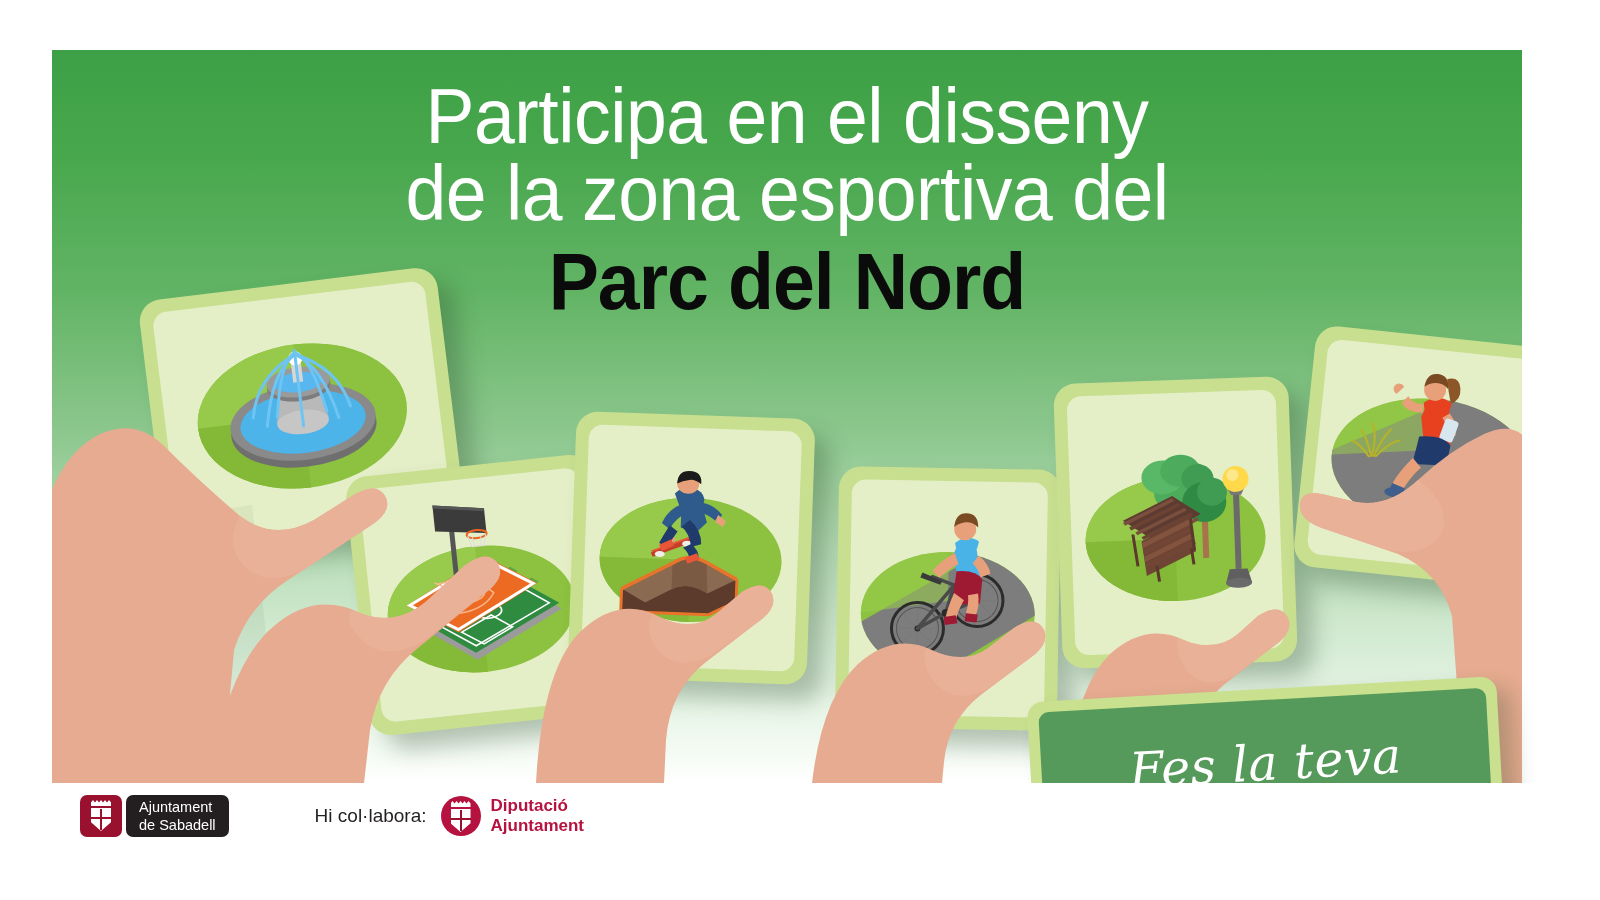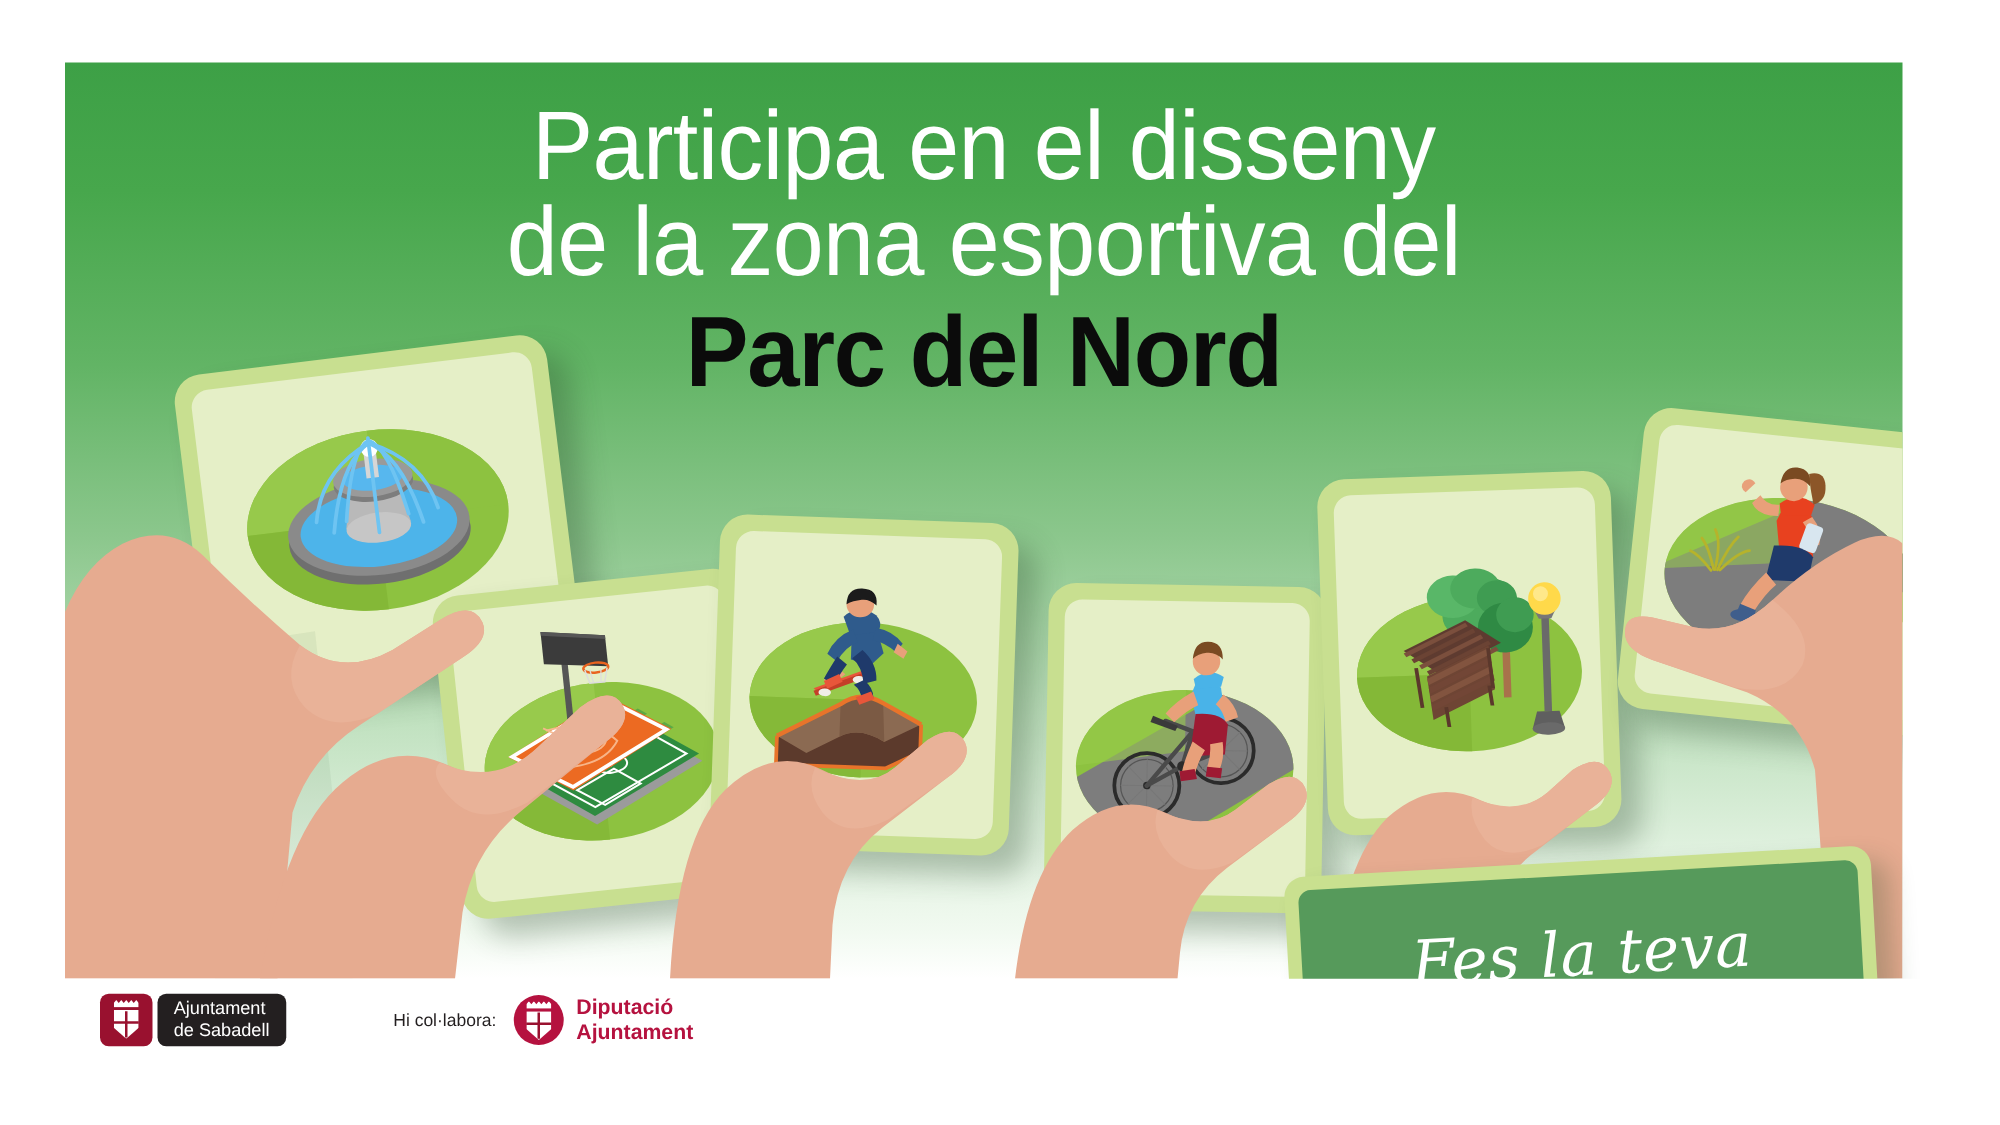--- a/index.html
+++ b/index.html
@@ -213,21 +213,21 @@
     white-space: nowrap;
   }
   #collab {
     margin-left: 66px;
     display: flex;
     align-items: center;
     gap: 14px;
   }
   #collab-label {
     color: #231f20;
-    font-size: 14px;
+    font-size: 19px;
     white-space: nowrap;
     padding-left: 20px;
   }
   #dip-logo {
     display: flex;
     align-items: center;
     gap: 10px;
   }
   #dip-name {
     color: #b5123f;

